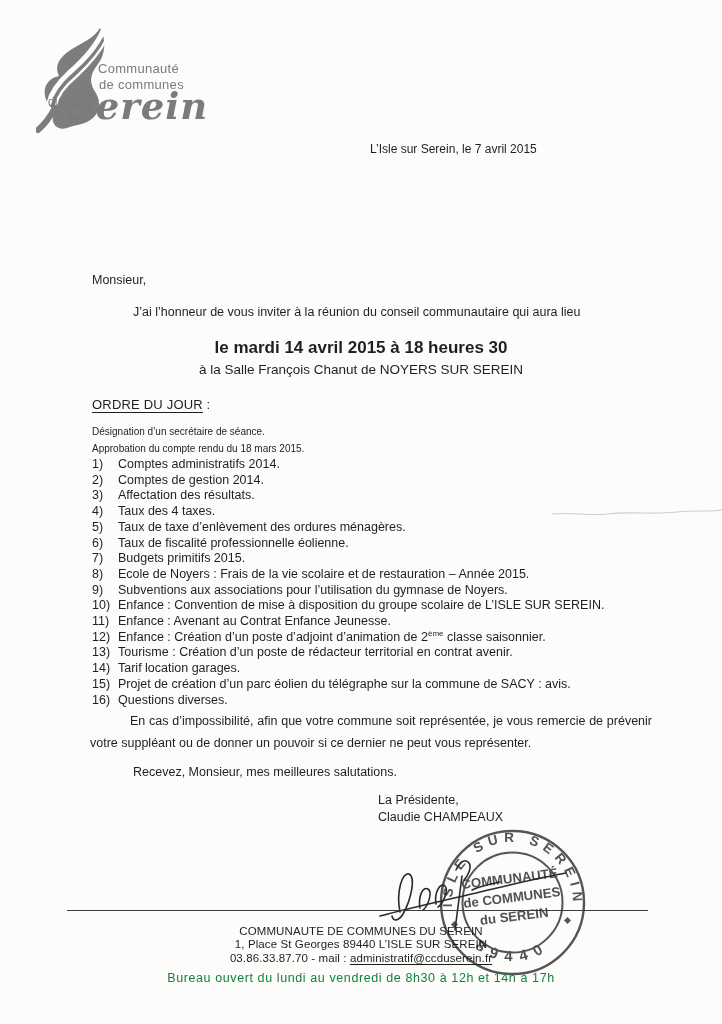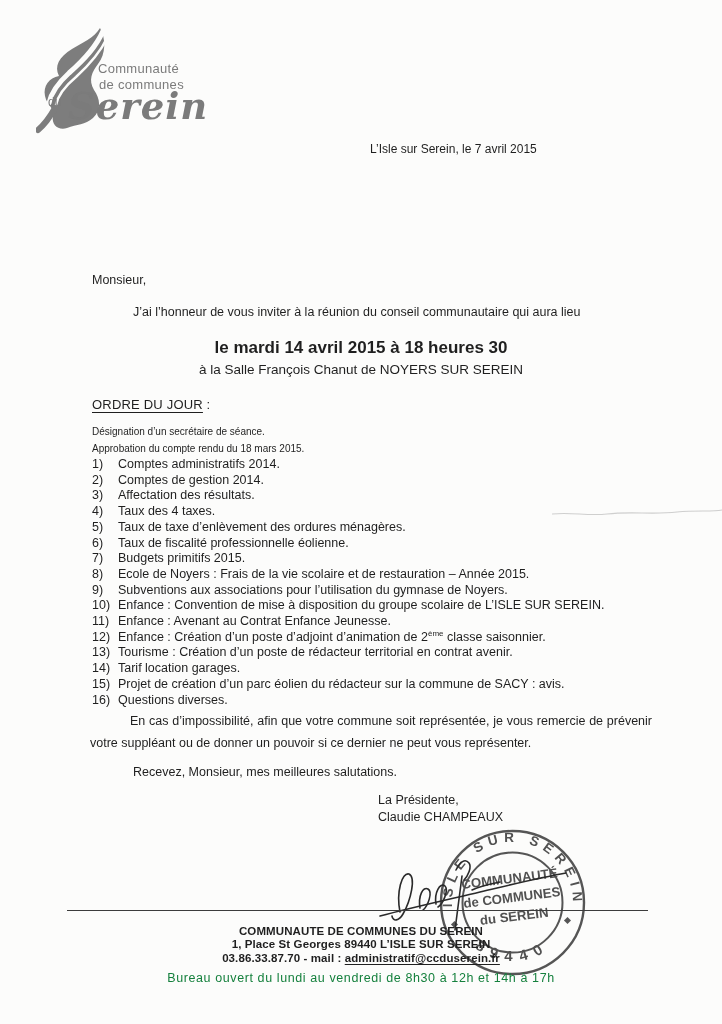--- a/index.html
+++ b/index.html
@@ -40,21 +40,21 @@
            text-align:justify; text-indent:40px;}
   .valediction{left:92px; top:765px; font-size:12.5px; text-indent:41px;}
   .president{left:378px; top:792px; width:172px; text-align:left; font-size:12.5px; line-height:16.5px;}
   
   .stamp{left:437px; top:827px; width:151px; height:151px; opacity:.88;}
   .stamp text{fill:var(--stamp-ink); font-family:"Liberation Sans", sans-serif;}
   .signature{left:376px; top:846px; width:196px; height:92px;}
   
   .rule{left:67px; top:910px; width:581px; height:0; border-top:1.4px solid #3c3c3c;}
   .footer{left:0; top:925px; width:722px; text-align:center; font-size:11.5px;
-          font-weight:bold; line-height:13.4px; letter-spacing:.1px;}
+          font-weight:normal; line-height:13.4px; letter-spacing:.1px;}
   .footer .email{text-decoration:underline; text-underline-offset:2px;}
   .hours{left:0; top:971px; width:722px; text-align:center; font-size:12.5px;
          color:#15803d; letter-spacing:.6px;}
   .artifact{left:552px; top:500px; width:170px; height:24px;}
 </style>
 </head>
 <body>
 
 <div class="page">
 
@@ -140,21 +140,21 @@
       <div class="agenda-row">
         <span class="num">13)</span>
         <span class="txt">Tourisme : Création d’un poste de rédacteur territorial en contrat avenir.</span>
       </div>
       <div class="agenda-row">
         <span class="num">14)</span>
         <span class="txt">Tarif location garages.</span>
       </div>
       <div class="agenda-row">
         <span class="num">15)</span>
-        <span class="txt">Projet de création d’un parc éolien du rédacteur sur la commune de SACY : avis.</span>
+        <span class="txt">Projet de création d’un parc éolien du télégraphe sur la commune de SACY : avis.</span>
       </div>
       <div class="agenda-row">
         <span class="num">16)</span>
         <span class="txt">Questions diverses.</span>
       </div>
     </div>
 
   <div class="abs valediction">Recevez, Monsieur,  mes meilleures salutations.</div>
   <div class="abs closing">En cas d’impossibilité, afin que votre commune soit représentée, je vous remercie de prévenir votre suppléant ou de donner un pouvoir si ce dernier ne peut vous représenter.</div>
 

